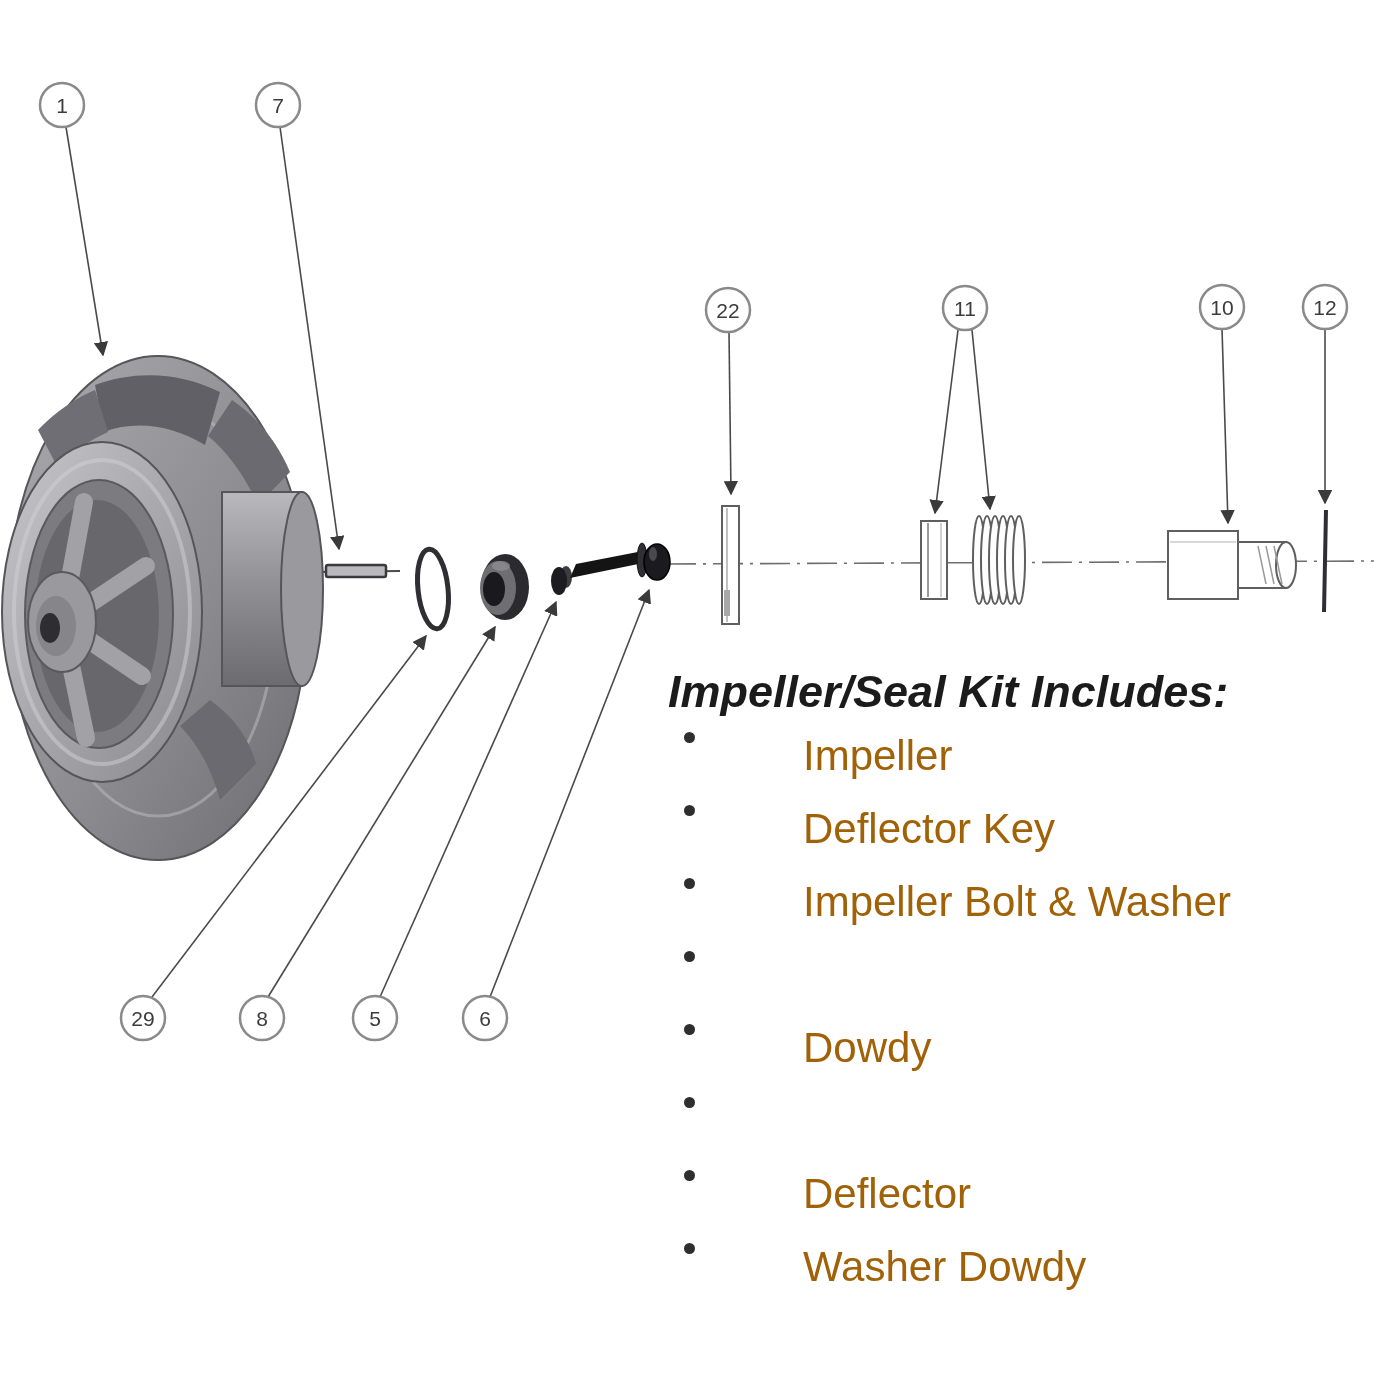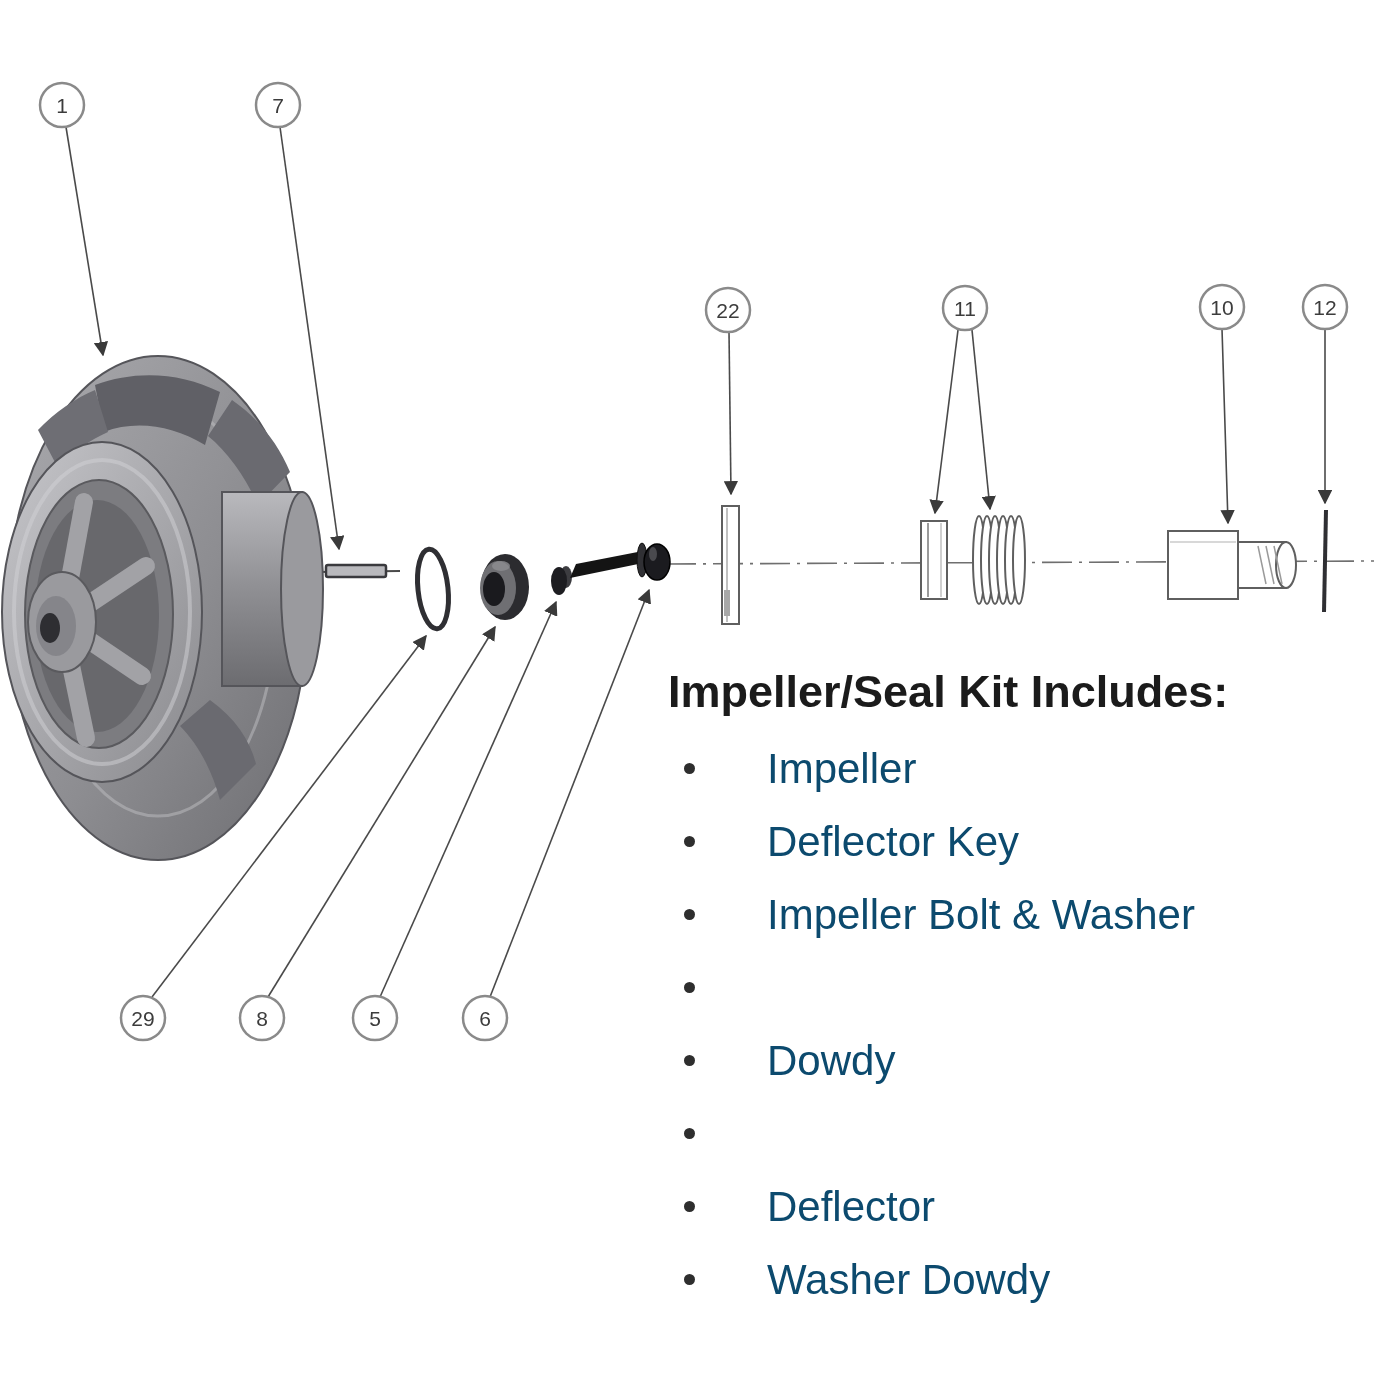--- a/index.html
+++ b/index.html
@@ -23,28 +23,30 @@
     top: 666px;
     width: 715px;
     color: #2e2e2e;
   }
   .kit h2 {
     font-size: 45px;
     font-weight: bold;
     color: #1b1b1b;
     margin-bottom: 14px;
     font-family: "Liberation Sans", sans-serif;
+    font-style: italic;
   }
   .kit ul { list-style: none; }
   .kit li {
     display: flex;
-    align-items: center;
+    align-items: flex-start;
     height: 73px;
     font-size: 42px;
-    color: #0c4a6e;
+    color: #a16207;
+    gap: 36px;
   }
   .kit .dot {
     width: 11px;
     height: 11px;
     border-radius: 50%;
     background: #2e2e2e;
     margin-left: 16px;
     margin-right: 72px;
     flex: 0 0 auto;
   }

